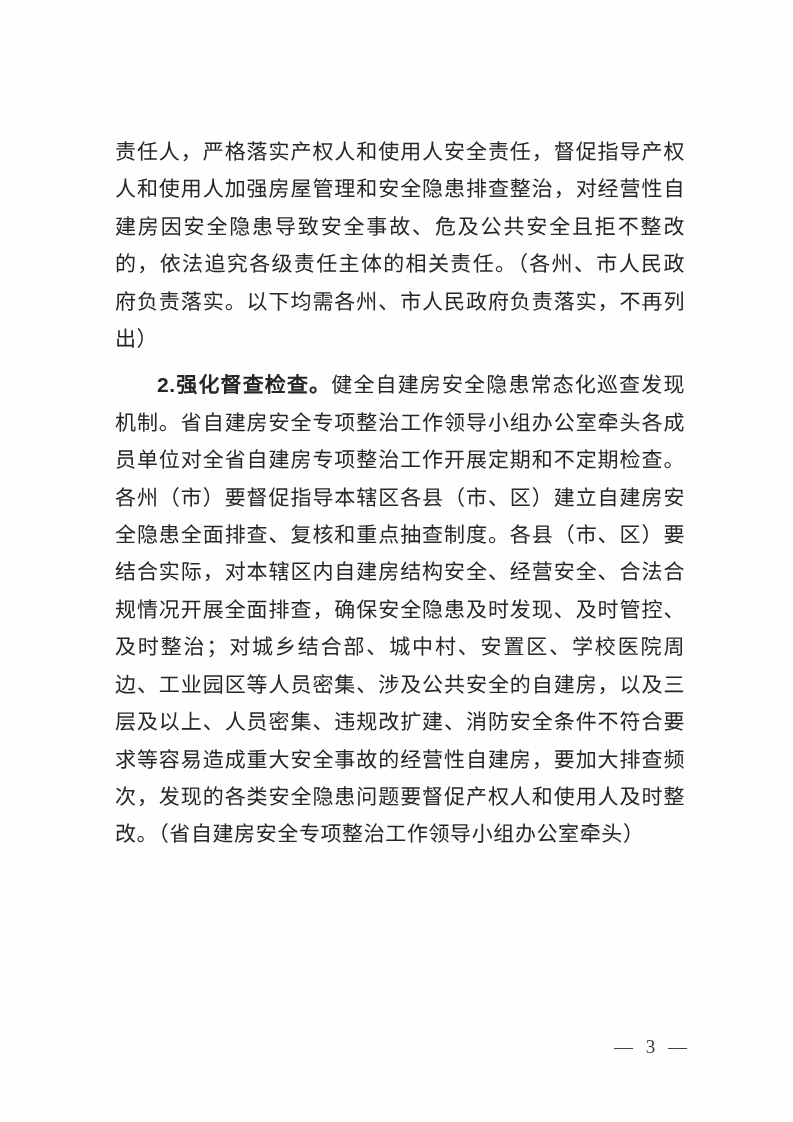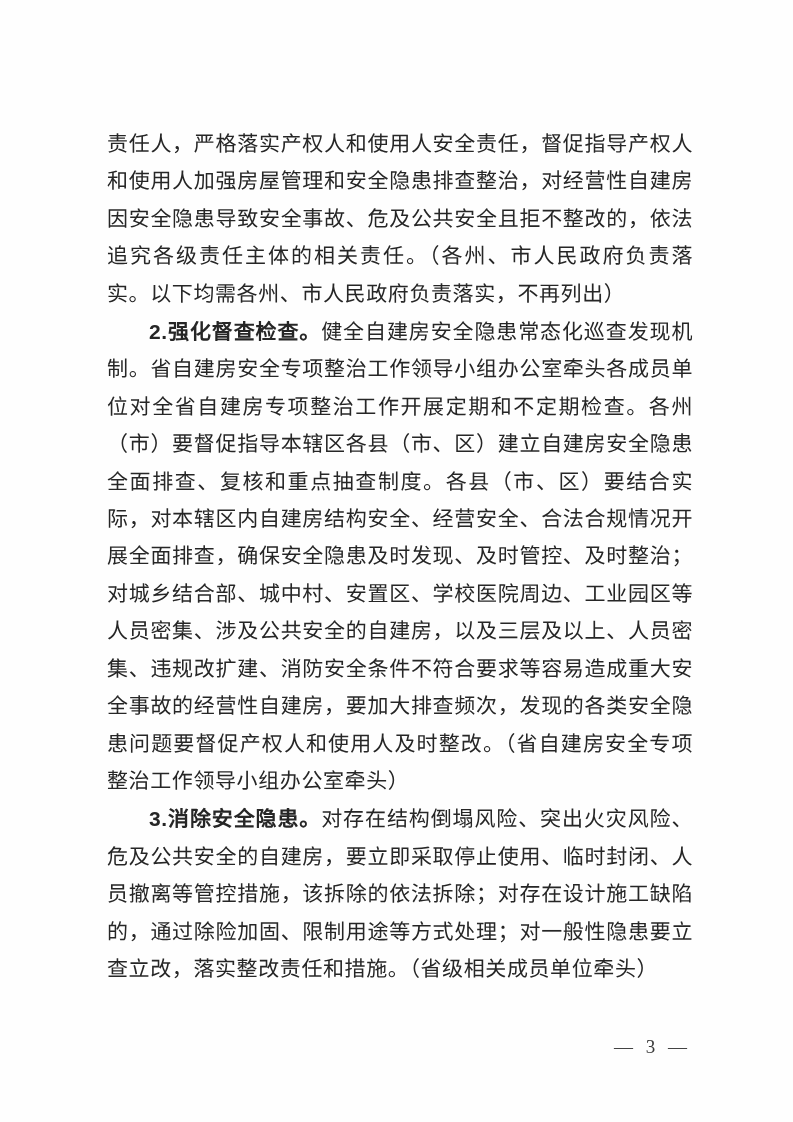--- a/index.html
+++ b/index.html
@@ -22,21 +22,21 @@
     left: 107px;
     top: 126px;
     width: 586px;
     font-size: 21px;
     line-height: 37.4px;
     letter-spacing: 0.6px;
     text-align: justify;
     text-justify: inter-character;
   }
   .para {
-    margin: 0;
+    margin: 8px;
     padding: 0;
   }
   .para.indent {
     text-indent: 2em;
   }
   .para-lead {
     font-weight: 700;
     font-family: "Liberation Sans", "DejaVu Sans", sans-serif;
     font-size: 21px;
   }
@@ -54,19 +54,18 @@
 <body>
 
 <div class="page">
 
   <div class="text-block">
 
     <p class="para"><span>责任人，严格落实产权人和使用人安全责任，督促指导产权人和使用人加强房屋管理和安全隐患排查整治，对经营性自建房因安全隐患导致安全事故、危及公共安全且拒不整改的，依法追究各级责任主体的相关责任。（各州、市人民政府负责落实。以下均需各州、市人民政府负责落实，不再列出）</span></p>
 
     <p class="para indent"><span class="para-lead">2.强化督查检查。</span><span>健全自建房安全隐患常态化巡查发现机制。省自建房安全专项整治工作领导小组办公室牵头各成员单位对全省自建房专项整治工作开展定期和不定期检查。各州（市）要督促指导本辖区各县（市、区）建立自建房安全隐患全面排查、复核和重点抽查制度。各县（市、区）要结合实际，对本辖区内自建房结构安全、经营安全、合法合规情况开展全面排查，确保安全隐患及时发现、及时管控、及时整治；对城乡结合部、城中村、安置区、学校医院周边、工业园区等人员密集、涉及公共安全的自建房，以及三层及以上、人员密集、违规改扩建、消防安全条件不符合要求等容易造成重大安全事故的经营性自建房，要加大排查频次，发现的各类安全隐患问题要督促产权人和使用人及时整改。（省自建房安全专项整治工作领导小组办公室牵头）</span></p>
 
-    <p class="para indent"><span class="para-lead">3.消除安全隐患。</span><span>对存在结构倒塌风险、突出火灾风险、危及公共安全的自建房，要立即采取停止使用、临时封闭、人员撤离等管控措施，该拆除的依法拆除；对存在设计施工缺陷的，通过除险加固、限制用途等方式处理；对一般性隐患要立查立改，落实整改责任和措施。（省级相关成员单位牵头）</span></p>
 
   </div>
 
   <div class="page-number">— 3 —</div>
 
 </div>
 
 </body></html>

